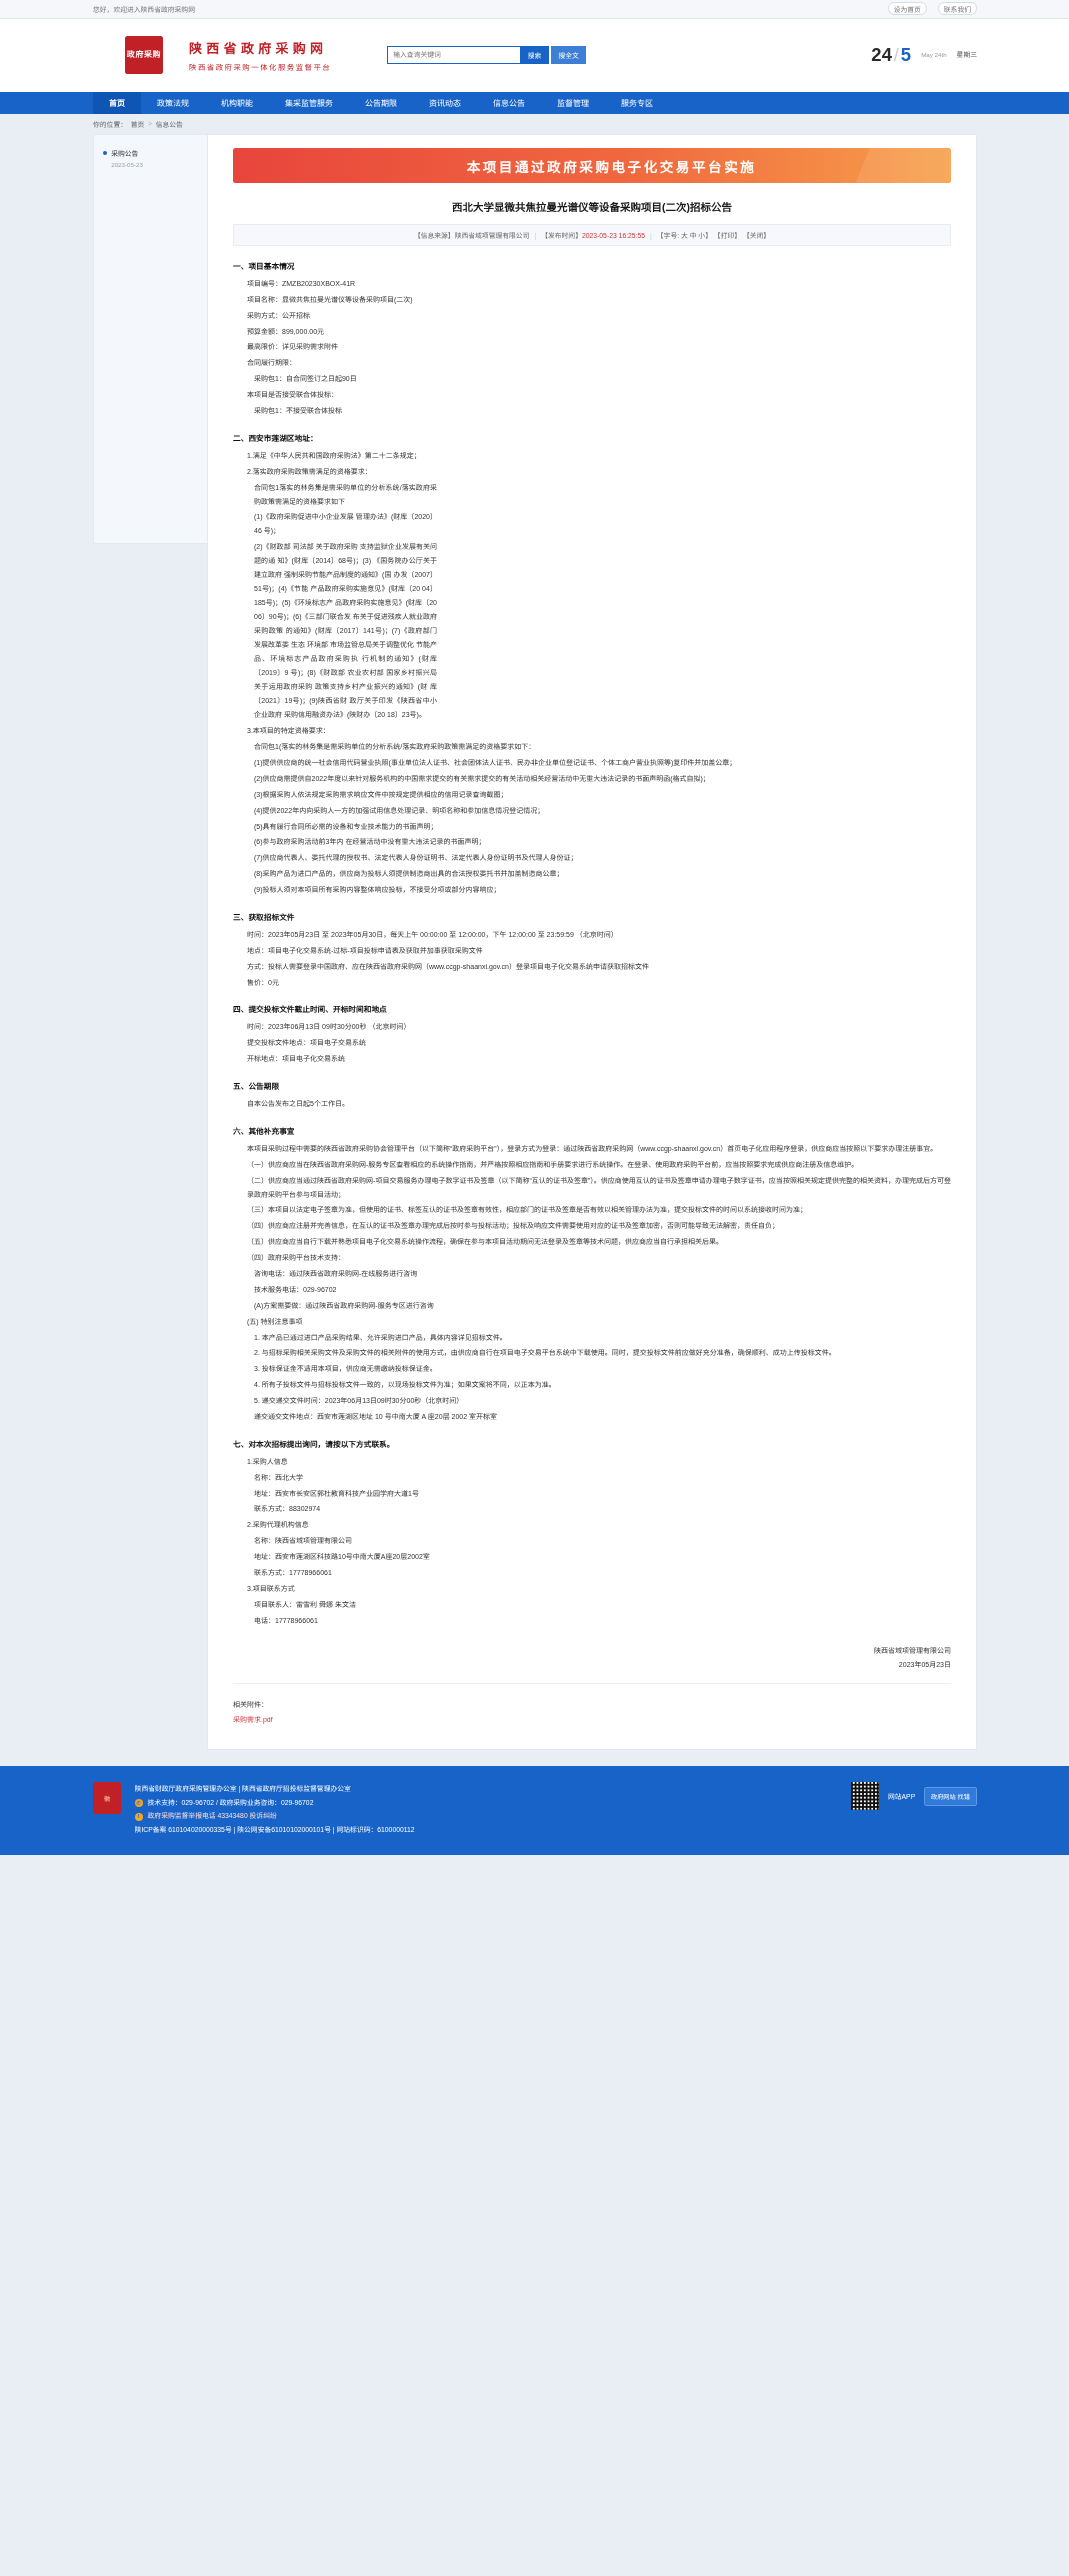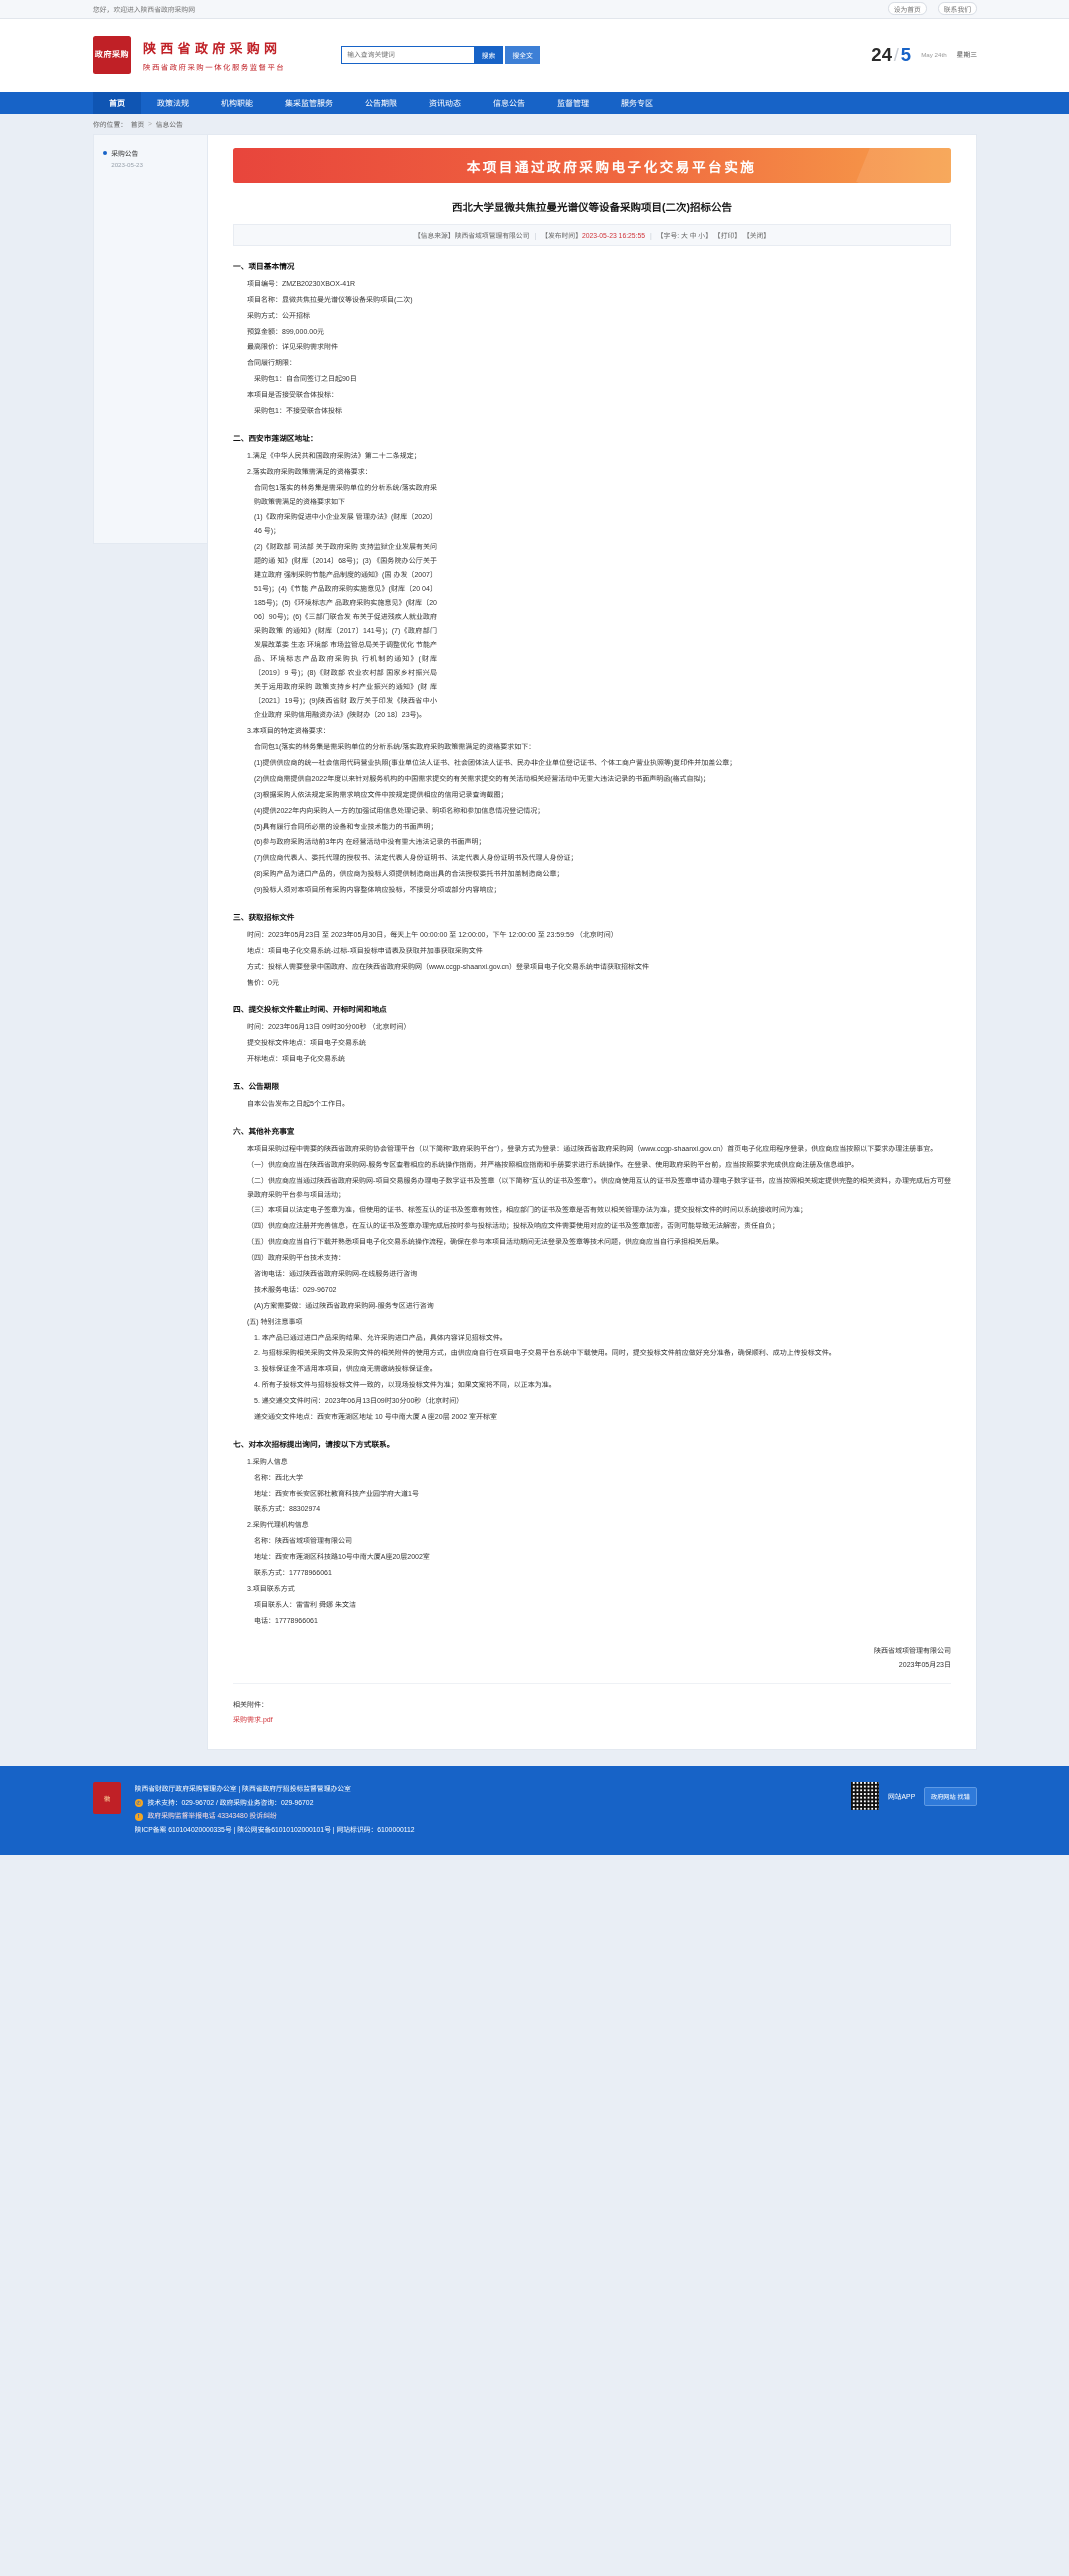--- a/index.html
+++ b/index.html
@@ -29,21 +29,21 @@
     border:0.6px solid #d8dde4; border-radius:6.2px; padding:0.6px 5px; background:#fff;
   }
   
   .header {
     background:#fff;
     height:73px;
     display:flex;
     align-items:center;
     padding:0 93px;
   }
-  .logo-block { display:flex; align-items:center; gap:12px; }
+  .logo-block { display:flex; align-items:center; gap:26px;margin-left:32px; }
   .logo-mark {
     width:38px;height:38px;background:#c02026;border-radius:2.5px;
     color:#fff;display:flex;align-items:center;justify-content:center;
     flex-direction:column;font-size:8px;line-height:1.05;font-weight:bold;
     letter-spacing:0.6px;
   }
   .logo-text .l1 {
     font-size:13px; color:#c02026; font-weight:bold; letter-spacing:4.3px;
   }
   .logo-text .l2 {

